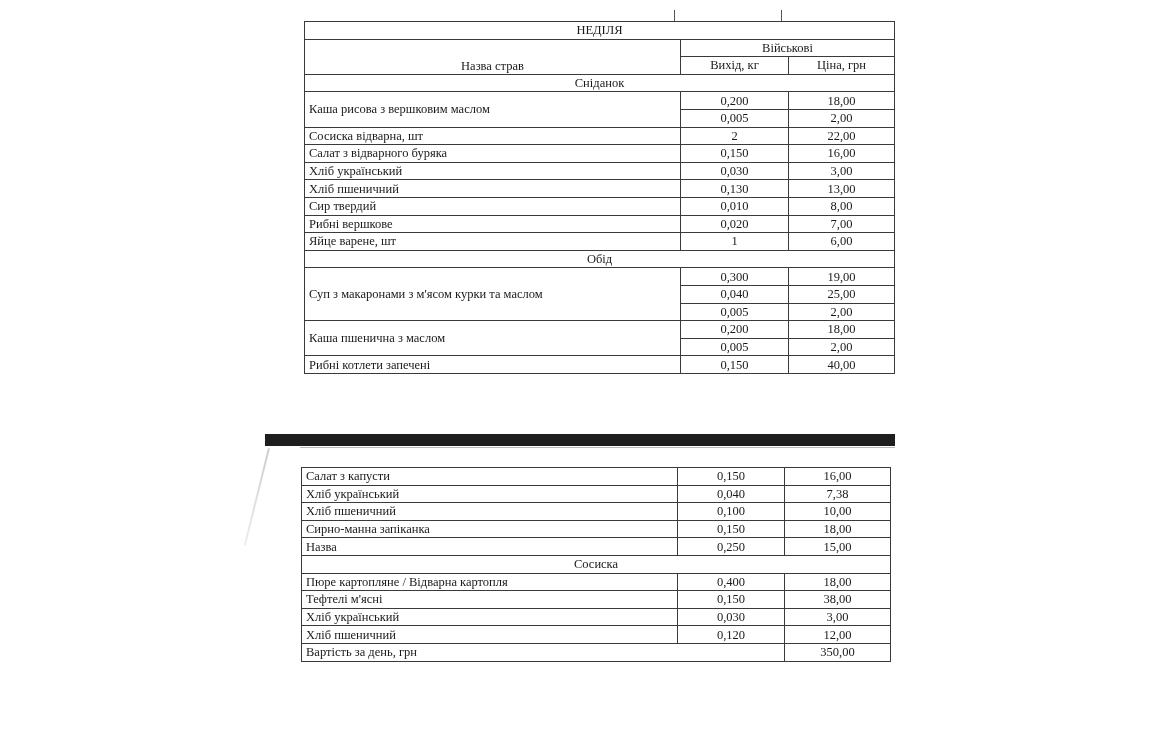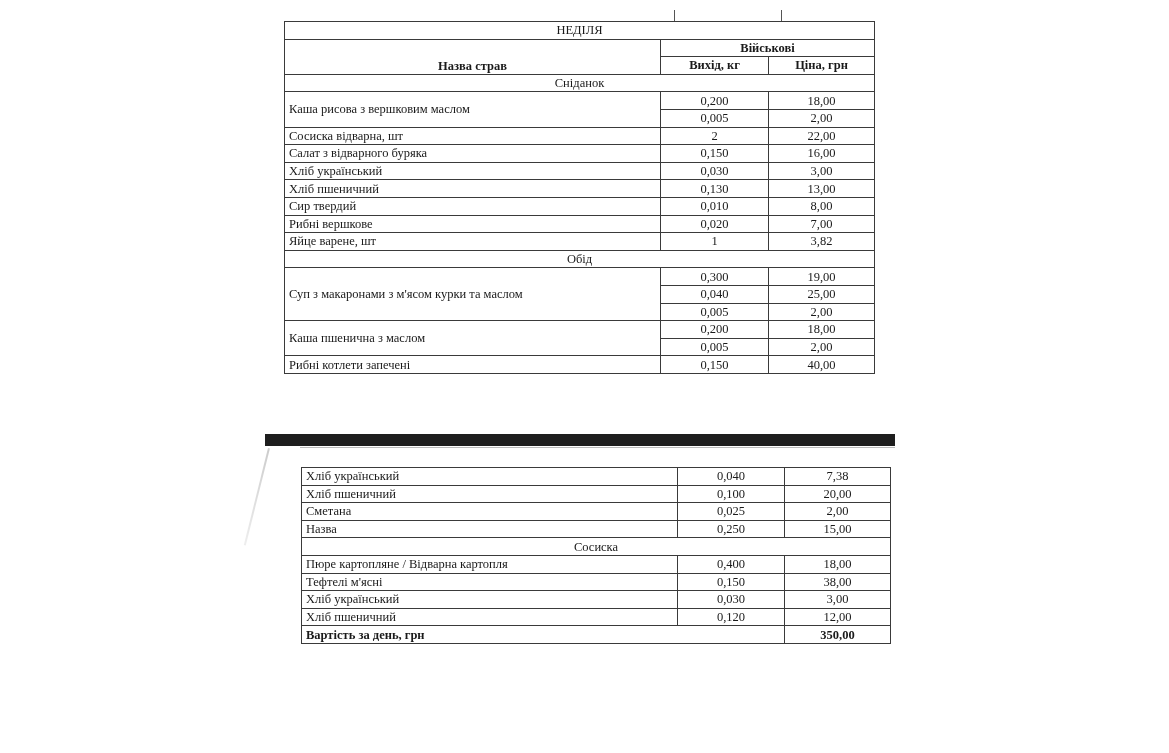--- a/index.html
+++ b/index.html
@@ -3,23 +3,23 @@
   <meta charset="utf-8">
   <style>
     html, body { margin: 0; padding: 0; background: #ffffff; }
     body { width: 1169px; height: 753px; position: relative; overflow: hidden;
            font-family: "Liberation Serif", "DejaVu Serif", serif; color: #1a1a1a; }
     table { border-collapse: collapse; position: absolute; table-layout: fixed; }
     td { border: 1px solid #3a3a3a; font-size: 12.5px; padding: 0 4px; white-space: nowrap; line-height: 16px; }
     td.name { text-align: left; }
     td.num { text-align: center; margin-top: 44px; }
     td.section { text-align: center; }
-    td.bold { font-weight: bold; }
+    td.bold { font-weight: normal; }
     
-    #t1 { left: 284px; top: 21px; width: 590px; }
+    #t1 { left: 304px; top: 21px; width: 590px; }
     #t1 col.c1 { width: 376px; }
     #t1 col.c2 { width: 108px; }
     #t1 col.c3 { width: 106px; }
     #t1 tr { height: 17.6px; }
     .stub-line { position: absolute; top: 10px; width: 1px; height: 11px; background: #555; }
     
     #sep-bar { position: absolute; left: 265px; top: 434px; width: 630px; height: 12px; background: #1e1e1e; }
     #sep-shadow { position: absolute; left: 300px; top: 447px; width: 595px; height: 1px; background: #bbb; }
     #scan-edge { position: absolute; left: 268px; top: 448px; width: 2px; height: 100px; background: linear-gradient(#ccc,#eee);
                  transform: rotate(14deg); transform-origin: top left; }
@@ -92,21 +92,21 @@
         <td class="num">8,00</td>
       </tr>
       <tr>
         <td class="name" rowspan="1">Рибні вершкове</td>
         <td class="num">0,020</td>
         <td class="num">7,00</td>
       </tr>
       <tr>
         <td class="name" rowspan="1">Яйце варене, шт</td>
         <td class="num">1</td>
-        <td class="num">3,82</td>
+        <td class="num">6,00</td>
       </tr>
       <tr>
         <td class="section" colspan="3">Обід</td>
       </tr>
       <tr>
         <td class="name" rowspan="3">Суп з макаронами з м'ясом курки та маслом</td>
         <td class="num">0,300</td>
         <td class="num">19,00</td>
       </tr>
       <tr>
@@ -139,33 +139,38 @@
 <div id="scan-edge"></div>
 
 <table id="t2">
   <colgroup>
       <col class="c1">
       <col class="c2">
       <col class="c3">
     </colgroup>
   <tbody id="t2-body">
       <tr>
+        <td class="name">Салат з капусти</td>
+        <td class="num">0,150</td>
+        <td class="num">16,00</td>
+      </tr>
+      <tr>
         <td class="name">Хліб український</td>
         <td class="num">0,040</td>
         <td class="num">7,38</td>
       </tr>
       <tr>
         <td class="name">Хліб пшеничний</td>
         <td class="num">0,100</td>
-        <td class="num">20,00</td>
-      </tr>
-      <tr>
-        <td class="name">Сметана</td>
-        <td class="num">0,025</td>
-        <td class="num">2,00</td>
+        <td class="num">10,00</td>
+      </tr>
+      <tr>
+        <td class="name">Сирно-манна запіканка</td>
+        <td class="num">0,150</td>
+        <td class="num">18,00</td>
       </tr>
       <tr>
         <td class="name">Назва</td>
         <td class="num">0,250</td>
         <td class="num">15,00</td>
       </tr>
       <tr>
         <td class="section" colspan="3">Сосиска</td>
       </tr>
       <tr>

